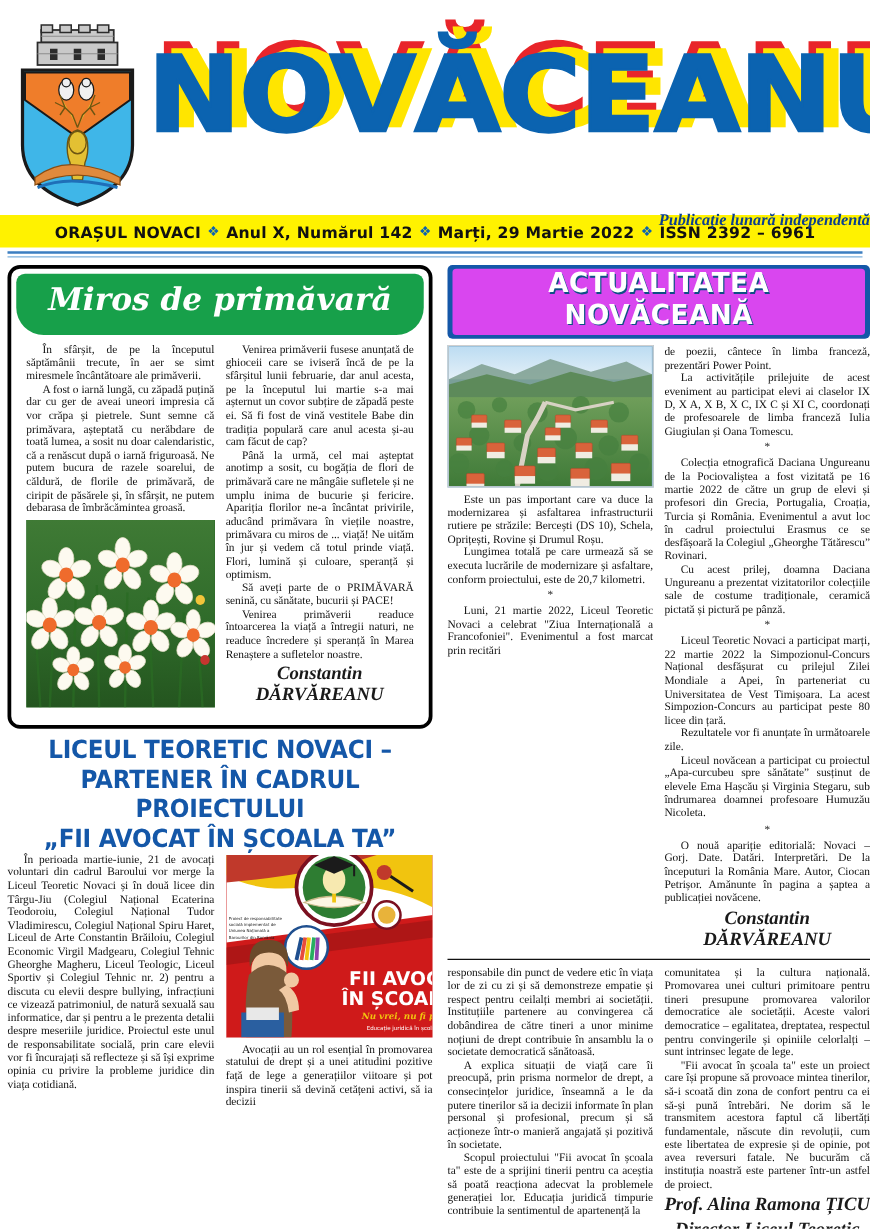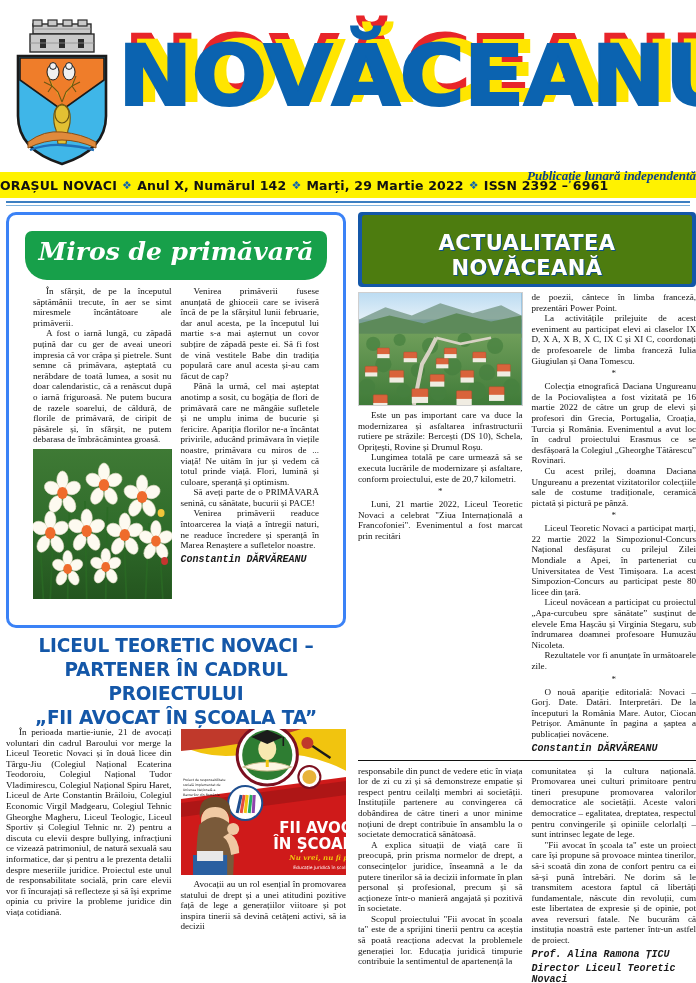--- a/index.html
+++ b/index.html
@@ -43,42 +43,42 @@
 
   .subtitle{
     position:absolute;left:0;right:0;top:136px;text-align:right;
     font-family:"Liberation Serif", serif;
     font-style:italic;font-weight:bold;font-size:13px;color:#0b3f8f;margin-top:32px;
   }
 
   .yellowbar{
     background:#fff200;
     height:26px;
-    display:flex;align-items:center;
+    display:flex;align-items:center;justify-content:center;
     font-family:"DejaVu Sans", sans-serif;
     font-weight:bold;font-size:12.5px;color:#111;
     letter-spacing:.2px;
   }
   .yellowbar .dm{color:#0b63b0;padding:0 5px;font-size:11px;}
 
   .rules{padding:3px 6px 0 6px;}
   .rule{height:2px;background:#3d7fc1;margin-bottom:2px;}
   .rule.thin{height:1px;background:#7fb2dd;}
 
   
   .content{position:relative;padding:4px 6px 0 6px;}
   .cols{display:flex;gap:6px;}
   .left-zone{width:340px;flex:0 0 340px;}
   .right-zone{width:338px;flex:0 0 338px;}
 
   
   .greenbox{
-    border:3px solid #3b82f6;
+    border:3px solid #000000;
     border-radius:10px;
-    padding:16px;
+    padding:4px;
     position:relative;
     background:#fff;
     margin-bottom:6px;
   }
   .green-head{
     background:#17a04a;
     border-radius:7px 7px 22px 22px;
     padding:6px 0 14px 0;
     text-align:center;
     position:relative;
@@ -94,23 +94,23 @@
     margin:0;
     font-family:"Liberation Serif", serif;
     font-size:9.1px;line-height:10.6px;
     text-align:justify;
     text-indent:13px;
     color:#111;
   }
   p.body.noind{text-indent:0;}
   .sign{
     margin:3px 0 0 0;
-    font-family:Liberation Mono, monospace;
+    font-family:Liberation Serif, serif;
     font-style:italic;font-weight:bold;
-    font-size:10px;text-align:left;
+    font-size:15px;text-align:center;
   }
   .star{text-align:center;font-size:9px;line-height:11px;margin:2px 0;}
   .ph-daffodil{height:150px;margin:4px 0 2px 0;position:relative;overflow:hidden;background:#2e6b2a;}
   .ph-town{height:112px;margin:0 0 4px 0;position:relative;overflow:hidden;background:#6fa9cf;border:1px solid #cfcfcf;}
   .ph-poster{height:146px;margin:2px 0 4px 0;position:relative;overflow:hidden;background:#cf1a1a;}
 
   
   .bluehead{
     text-align:center;
     font-family:"DejaVu Sans", sans-serif;
@@ -125,23 +125,23 @@
   }
 
   
   .bluebanner{
     background:#1457a8;
     border-radius:4px;
     padding:3px 4px;
     margin-bottom:5px;
   }
   .bluebanner-inner{
-    background:#4d7c0f;
+    background:#d946ef;
     border-radius:3px;
-    padding:16px 0 5px 0;
+    padding:0 0 5px 0;
     text-align:center;
   }
   .bluebanner-inner .t{
     font-family:"DejaVu Sans", sans-serif;
     font-weight:bold;font-size:21px;color:#ffffff;
     letter-spacing:.4px;
     text-shadow:1px 1px 0 #0d4f85;
     transform:scaleY(1.05);
     display:inline-block;
   }
@@ -530,22 +530,22 @@
           </div>
 
           <div>
             <p class="body noind">de poezii, cântece în limba franceză, prezentări Power Point.</p>
             <p class="body">La activitățile prilejuite de acest eveniment au participat elevi ai claselor IX D, X A, X B, X C, IX C și XI C, coordonați de profesoarele de limba franceză Iulia Giugiulan și Oana Tomescu.</p>
             <div class="star">*</div>
             <p class="body">Colecția etnografică Daciana Ungureanu de la Pociovaliștea a fost vizitată pe 16 martie 2022 de către un grup de elevi și profesori din Grecia, Portugalia, Croația, Turcia și România. Evenimentul a avut loc în cadrul proiectului Erasmus ce se desfășoară la Colegiul „Gheorghe Tătărescu” Rovinari.</p>
             <p class="body">Cu acest prilej, doamna Daciana Ungureanu a prezentat vizitatorilor colecțiile sale de costume tradiționale, ceramică pictată și pictură pe pânză.</p>
             <div class="star">*</div>
             <p class="body">Liceul Teoretic Novaci a participat marți, 22 martie 2022 la Simpozionul-Concurs Național desfășurat cu prilejul Zilei Mondiale a Apei, în parteneriat cu Universitatea de Vest Timișoara. La acest Simpozion-Concurs au participat peste 80 licee din țară.</p>
+            <p class="body">Rezultatele vor fi anunțate în următoarele zile.</p>
             <p class="body">Liceul novăcean a participat cu proiectul „Apa-curcubeu spre sănătate” susținut de elevele Ema Hașcău și Virginia Stegaru, sub îndrumarea doamnei profesoare Humuzău Nicoleta.</p>
-            <p class="body">Rezultatele vor fi anunțate în următoarele zile.</p>
             <div class="star">*</div>
             <p class="body">O nouă apariție editorială: Novaci – Gorj. Date. Datări. Interpretări. De la începuturi la România Mare. Autor, Ciocan Petrișor. Amănunte în pagina a șaptea a publicației novăcene.</p>
             <p class="sign">Constantin DĂRVĂREANU</p>
           </div>
         </div>
 
         <hr class="hr-black">
 
         <div class="lowgrid">
           <div>

